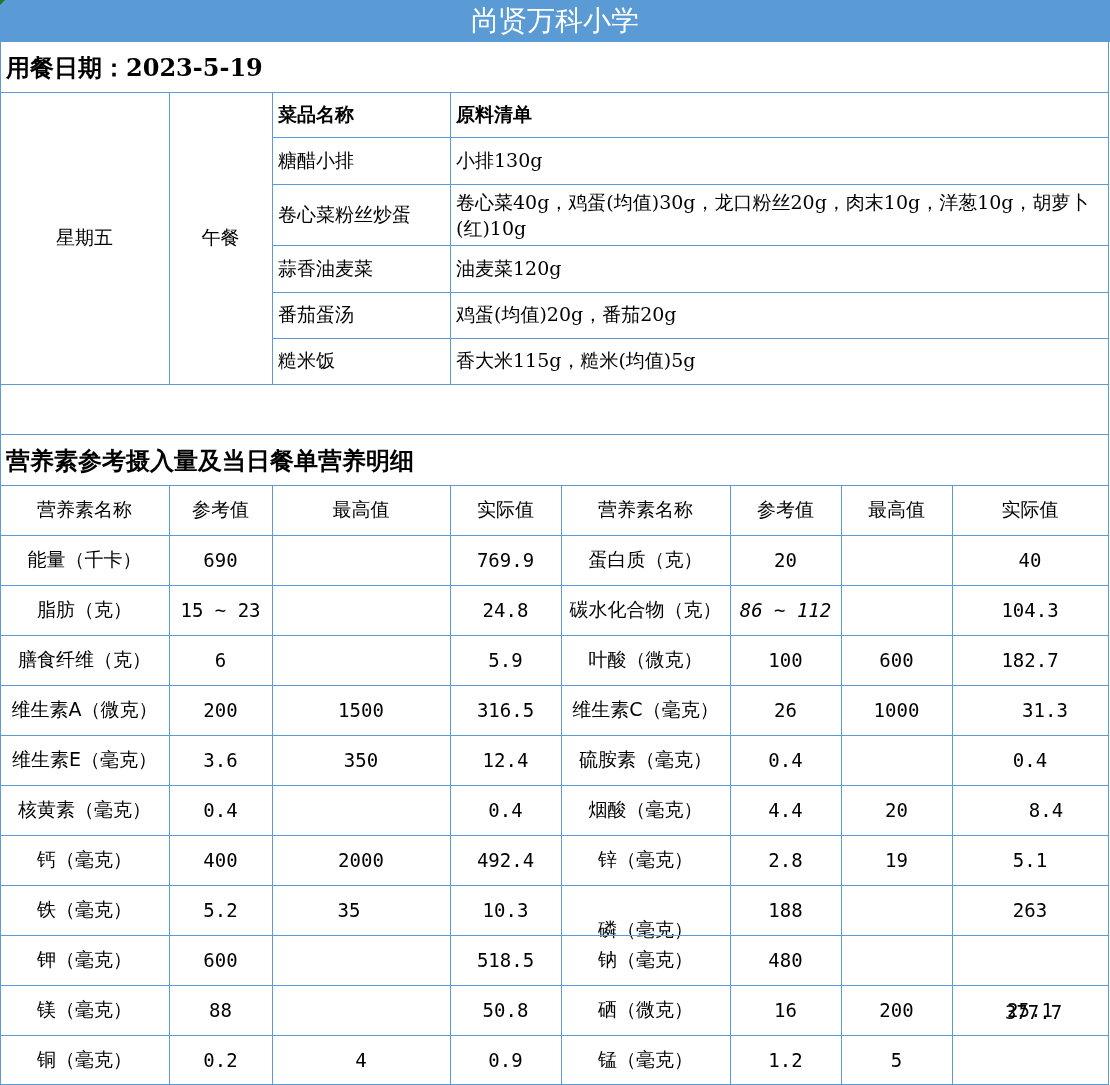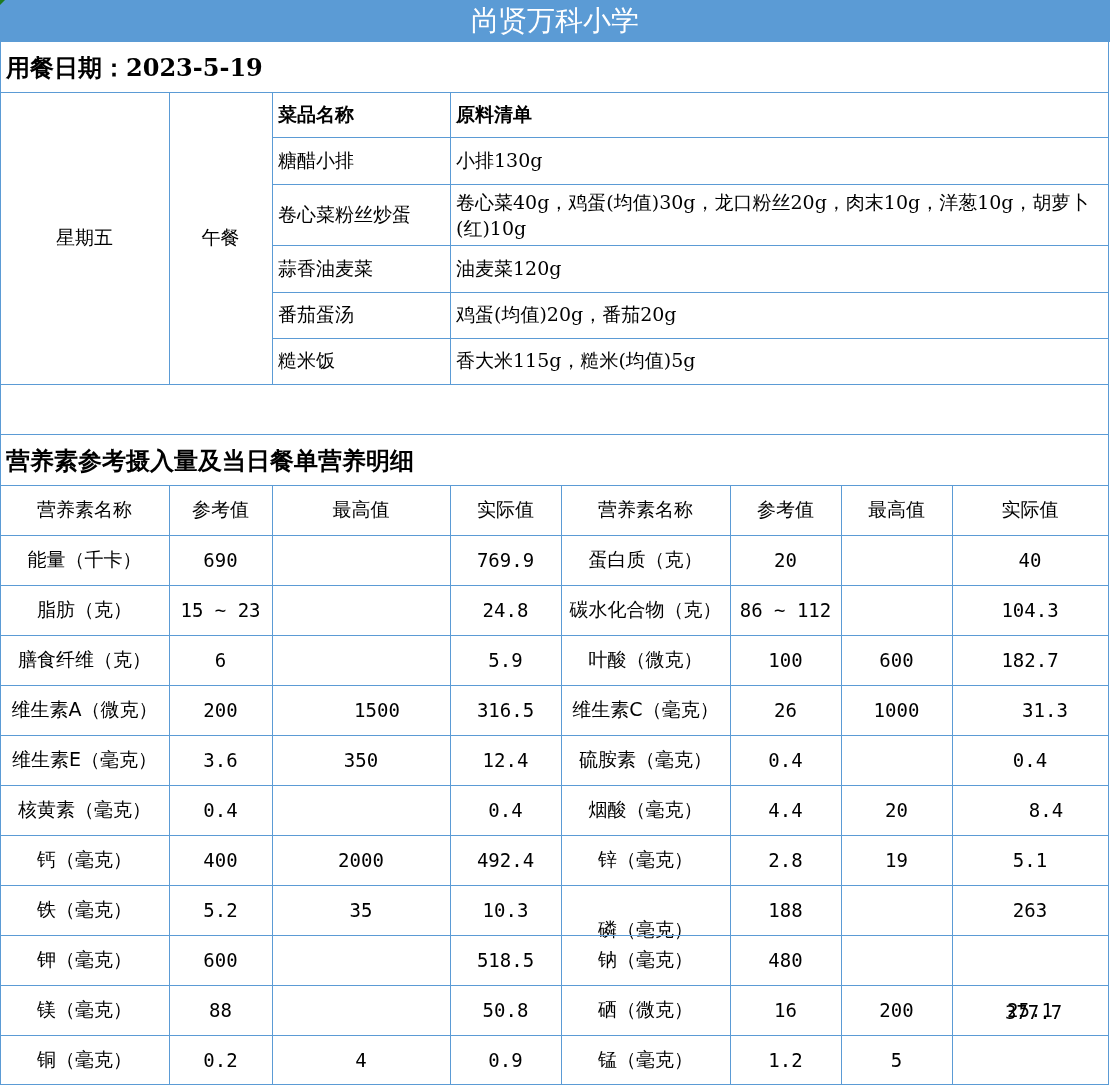--- a/index.html
+++ b/index.html
@@ -73,34 +73,34 @@
     <div class="cell center ncell" style="left: 450px; top: 535px; width: 111px; height: 50px;">769.9</div>
     <div class="cell center nname" style="left: 561px; top: 535px; width: 169px; height: 50px;">蛋白质（克）</div>
     <div class="cell center ncell" style="left: 730px; top: 535px; width: 111px; height: 50px;">20</div>
     <div class="cell center ncell" style="left: 841px; top: 535px; width: 111px; height: 50px;"></div>
     <div class="cell center ncell" style="left: 952px; top: 535px; width: 156px; height: 50px;">40</div>
     <div class="cell center nname" style="left: 0px; top: 585px; width: 169px; height: 50px;">脂肪（克）</div>
     <div class="cell center ncell" style="left: 169px; top: 585px; width: 103px; height: 50px;">15 ~ 23</div>
     <div class="cell center ncell" style="left: 272px; top: 585px; width: 178px; height: 50px;"></div>
     <div class="cell center ncell" style="left: 450px; top: 585px; width: 111px; height: 50px;">24.8</div>
     <div class="cell center nname" style="left: 561px; top: 585px; width: 169px; height: 50px;">碳水化合物（克）</div>
-    <div class="cell center ncell" style="left: 730px; top: 585px; width: 111px; height: 50px;">86 ~ 112</div>
+    <div class="cell center ncell" style="left: 730px; top: 585px; width: 111px; height: 50px; font-style: italic;">86 ~ 112</div>
     <div class="cell center ncell" style="left: 841px; top: 585px; width: 111px; height: 50px;"></div>
     <div class="cell center ncell" style="left: 952px; top: 585px; width: 156px; height: 50px;">104.3</div>
     <div class="cell center nname" style="left: 0px; top: 635px; width: 169px; height: 50px;">膳食纤维（克）</div>
     <div class="cell center ncell" style="left: 169px; top: 635px; width: 103px; height: 50px;">6</div>
     <div class="cell center ncell" style="left: 272px; top: 635px; width: 178px; height: 50px;"></div>
     <div class="cell center ncell" style="left: 450px; top: 635px; width: 111px; height: 50px;">5.9</div>
     <div class="cell center nname" style="left: 561px; top: 635px; width: 169px; height: 50px;">叶酸（微克）</div>
     <div class="cell center ncell" style="left: 730px; top: 635px; width: 111px; height: 50px;">100</div>
     <div class="cell center ncell" style="left: 841px; top: 635px; width: 111px; height: 50px;">600</div>
     <div class="cell center ncell" style="left: 952px; top: 635px; width: 156px; height: 50px;">182.7</div>
     <div class="cell center nname" style="left: 0px; top: 685px; width: 169px; height: 50px;">维生素A（微克）</div>
     <div class="cell center ncell" style="left: 169px; top: 685px; width: 103px; height: 50px;">200</div>
-    <div class="cell center ncell" style="left: 288px; top: 685px; width: 178px; height: 50px;">1500</div>
+    <div class="cell center ncell" style="left: 272px; top: 685px; width: 178px; height: 50px;">1500</div>
     <div class="cell center ncell" style="left: 450px; top: 685px; width: 111px; height: 50px;">316.5</div>
     <div class="cell center nname" style="left: 561px; top: 685px; width: 169px; height: 50px;">维生素C（毫克）</div>
     <div class="cell center ncell" style="left: 730px; top: 685px; width: 111px; height: 50px;">26</div>
     <div class="cell center ncell" style="left: 841px; top: 685px; width: 111px; height: 50px;">1000</div>
     <div class="cell center ncell" style="left: 952px; top: 685px; width: 156px; height: 50px; padding-left: 30px;">31.3</div>
     <div class="cell center nname" style="left: 0px; top: 735px; width: 169px; height: 50px;">维生素E（毫克）</div>
     <div class="cell center ncell" style="left: 169px; top: 735px; width: 103px; height: 50px;">3.6</div>
     <div class="cell center ncell" style="left: 272px; top: 735px; width: 178px; height: 50px; text-align: center;">350</div>
     <div class="cell center ncell" style="left: 450px; top: 735px; width: 111px; height: 50px;">12.4</div>
     <div class="cell center nname" style="left: 561px; top: 735px; width: 169px; height: 50px;">硫胺素（毫克）</div>
@@ -118,21 +118,21 @@
     <div class="cell center nname" style="left: 0px; top: 835px; width: 169px; height: 50px;">钙（毫克）</div>
     <div class="cell center ncell" style="left: 169px; top: 835px; width: 103px; height: 50px;">400</div>
     <div class="cell center ncell" style="left: 272px; top: 835px; width: 178px; height: 50px;">2000</div>
     <div class="cell center ncell" style="left: 450px; top: 835px; width: 111px; height: 50px;">492.4</div>
     <div class="cell center nname" style="left: 561px; top: 835px; width: 169px; height: 50px;">锌（毫克）</div>
     <div class="cell center ncell" style="left: 730px; top: 835px; width: 111px; height: 50px;">2.8</div>
     <div class="cell center ncell" style="left: 841px; top: 835px; width: 111px; height: 50px;">19</div>
     <div class="cell center ncell" style="left: 952px; top: 835px; width: 156px; height: 50px;">5.1</div>
     <div class="cell center nname" style="left: 0px; top: 885px; width: 169px; height: 50px; text-align: right;">铁（毫克）</div>
     <div class="cell center ncell" style="left: 169px; top: 885px; width: 103px; height: 50px;">5.2</div>
-    <div class="cell center ncell" style="left: 272px; top: 885px; width: 178px; height: 50px; text-align: right;">35</div>
+    <div class="cell center ncell" style="left: 260px; top: 885px; width: 178px; height: 50px; text-align: right;">35</div>
     <div class="cell center ncell" style="left: 450px; top: 885px; width: 111px; height: 50px;">10.3</div>
     <div class="cell center nname" style="left: 561px; top: 885px; width: 169px; height: 50px; margin-top: 20px;">磷（毫克）</div>
     <div class="cell center ncell" style="left: 730px; top: 885px; width: 111px; height: 50px;">188</div>
     <div class="cell center ncell" style="left: 841px; top: 885px; width: 111px; height: 50px;"></div>
     <div class="cell center ncell" style="left: 952px; top: 885px; width: 156px; height: 50px;">263</div>
     <div class="cell center nname" style="left: 0px; top: 935px; width: 169px; height: 50px;">钾（毫克）</div>
     <div class="cell center ncell" style="left: 169px; top: 935px; width: 103px; height: 50px;">600</div>
     <div class="cell center ncell" style="left: 272px; top: 935px; width: 178px; height: 50px;"></div>
     <div class="cell center ncell" style="left: 450px; top: 935px; width: 111px; height: 50px;">518.5</div>
     <div class="cell center nname" style="left: 561px; top: 935px; width: 169px; height: 50px;">钠（毫克）</div>

